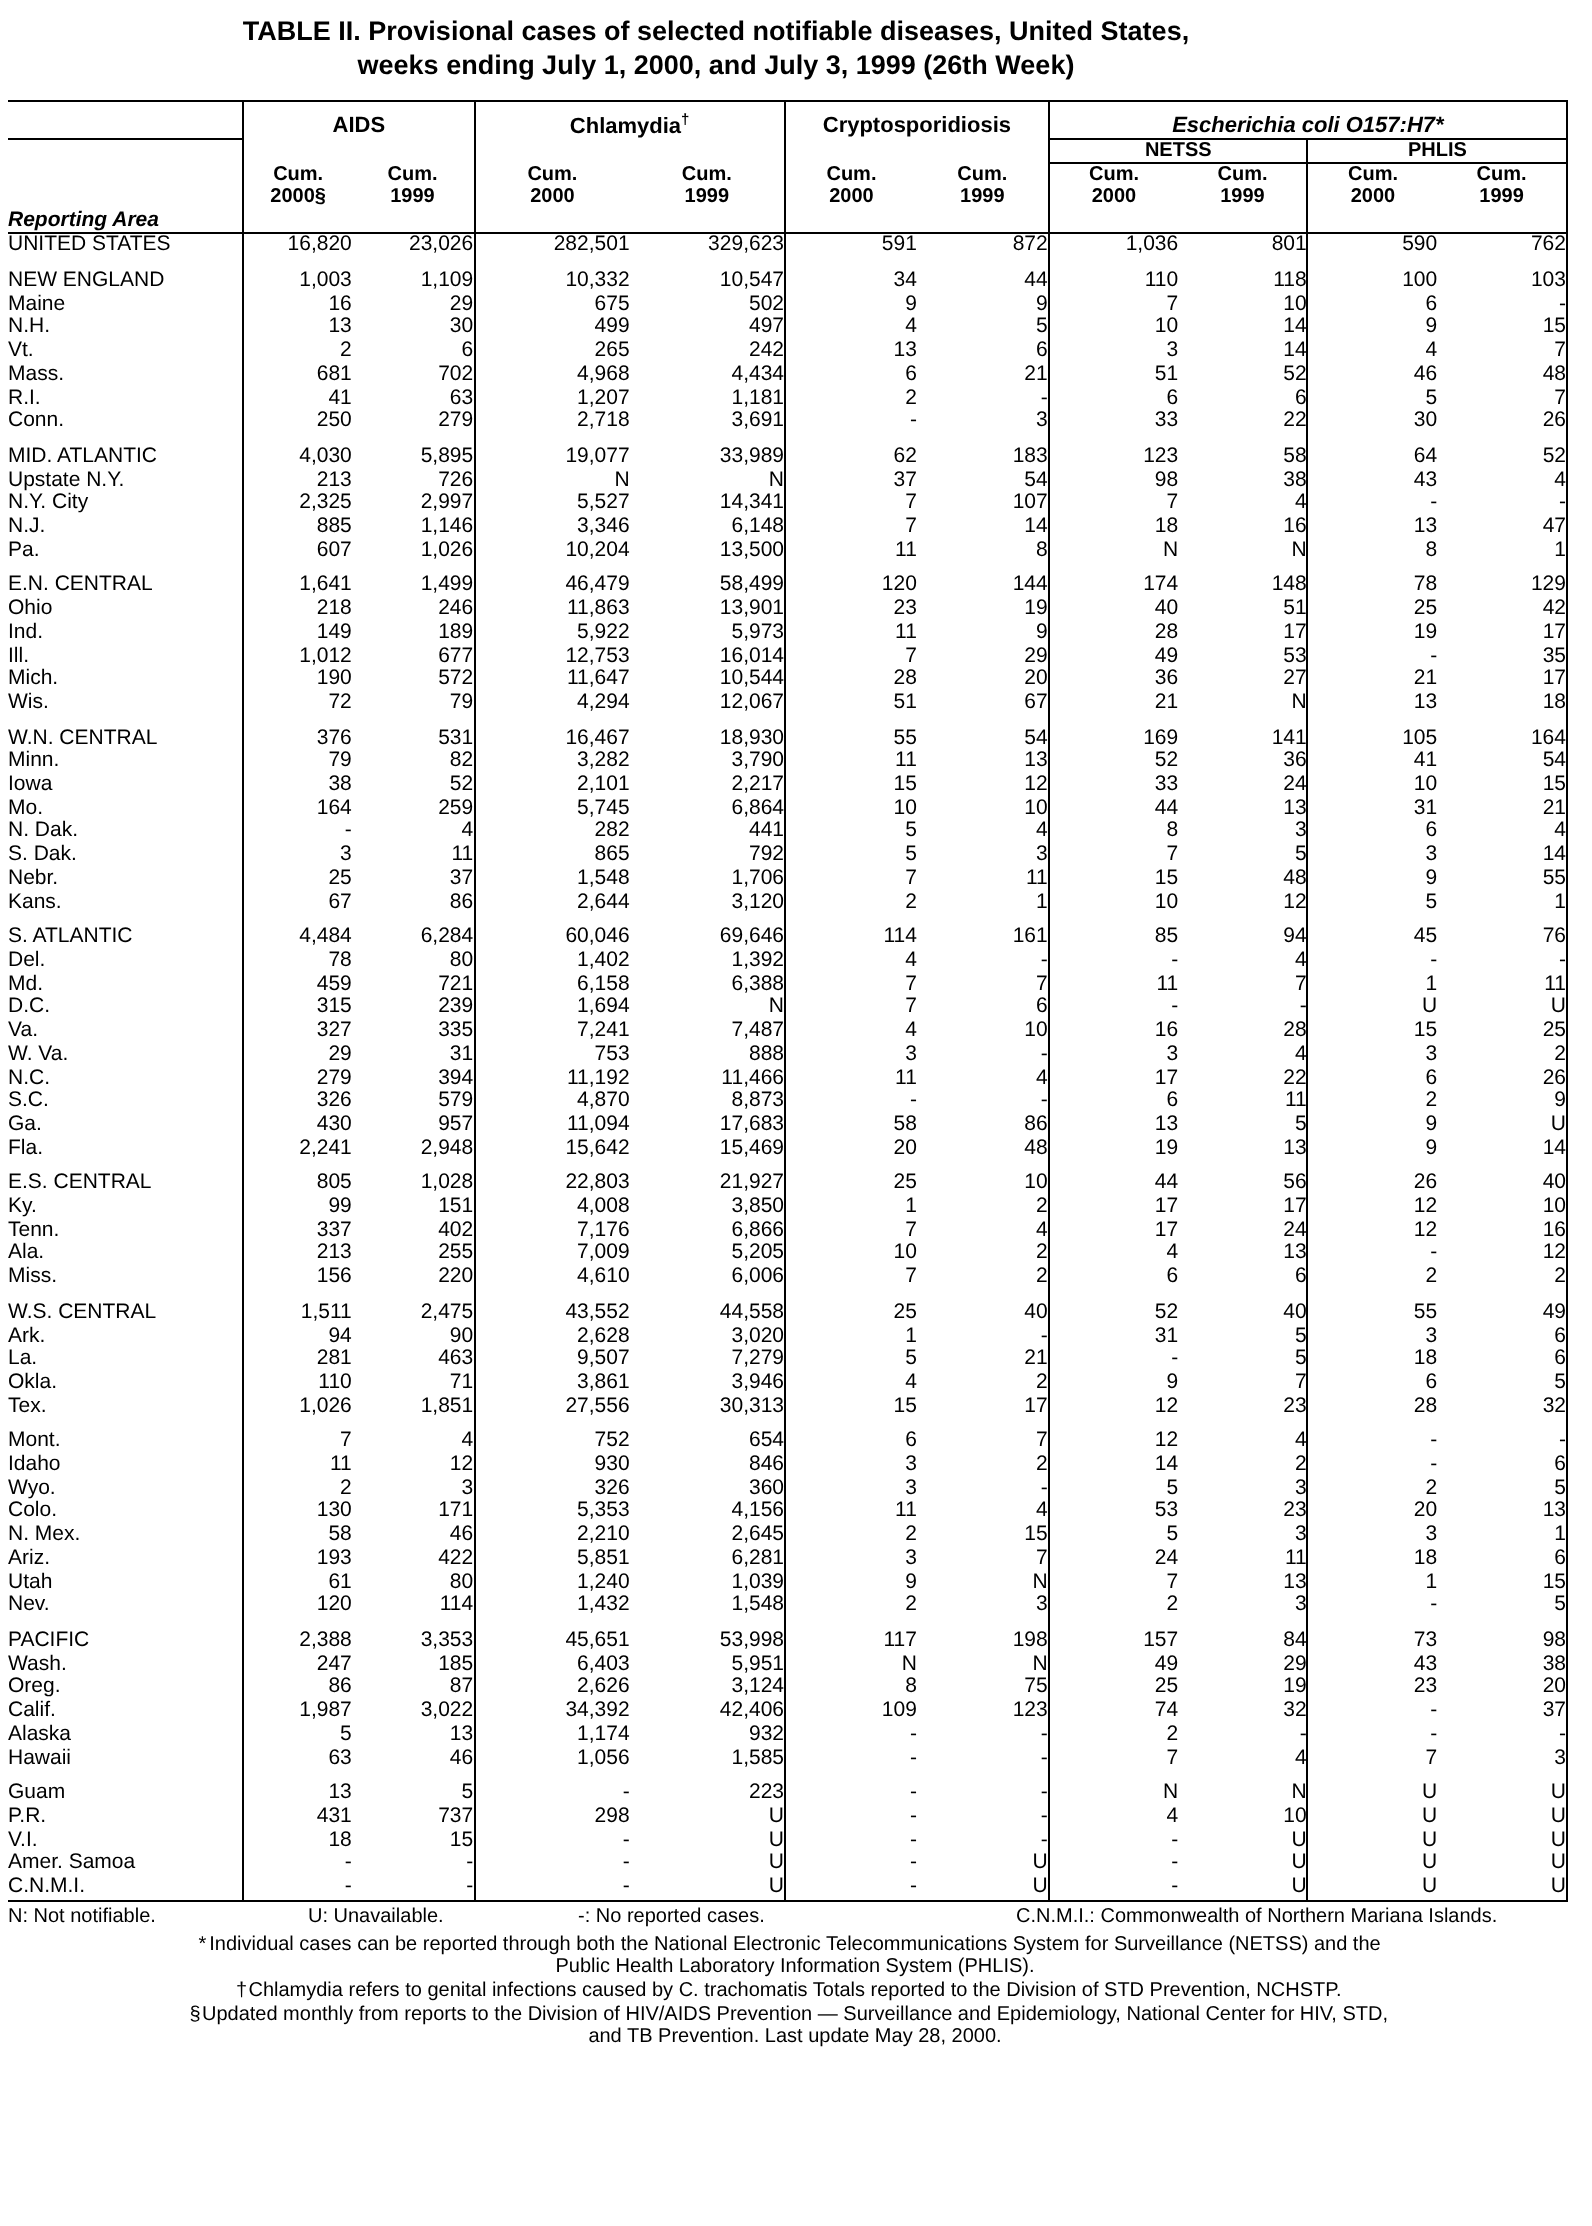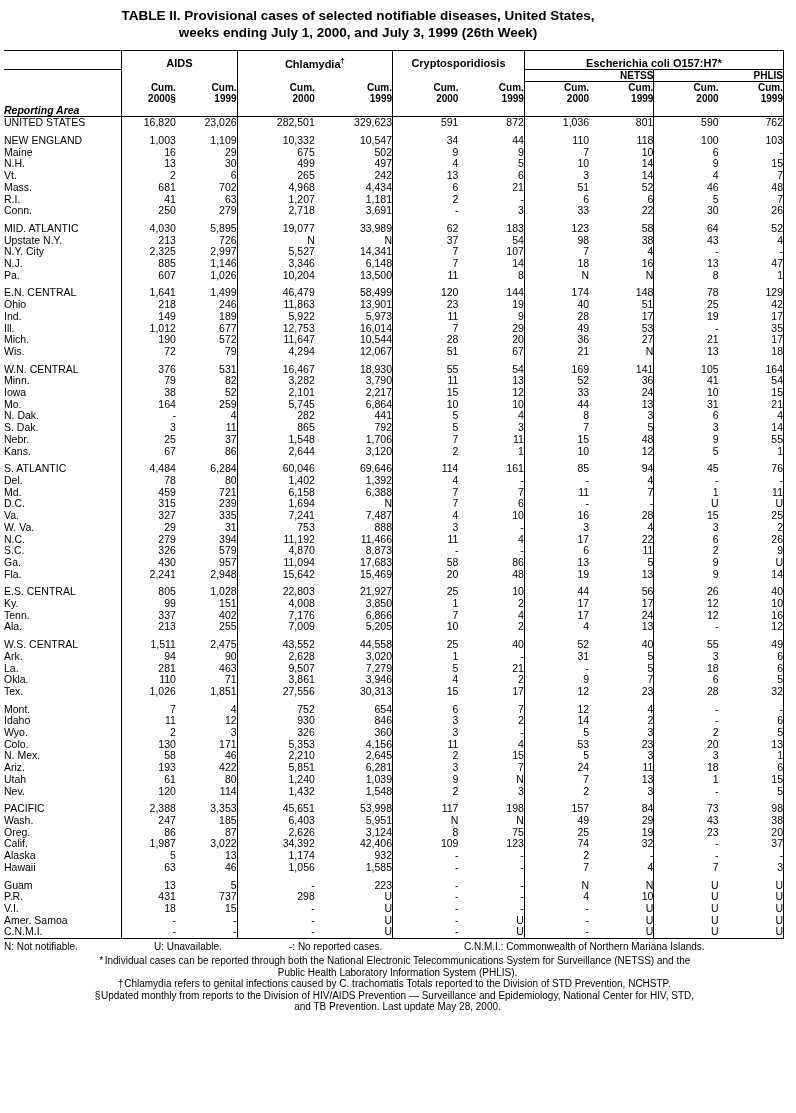--- a/index.html
+++ b/index.html
@@ -29,25 +29,25 @@
   .brd-bot{border-bottom:1.3px solid #000;font-style:italic;}
   .brd-thin-bot{border-bottom:0.8px solid #000;}
   .brd-left{border-left:1px solid #000;}
   .brd-right{border-right:1px solid #000;}
   .grp-label{
     font-weight:bold;
     font-size:11px;
     text-align:center;
     padding-bottom:1px;
   }
-  .grp-label.italic{}
+  .grp-label.italic{font-style:italic;}
   .sub-label{
     font-weight:bold;
     font-size:10px;
-    text-align:right;
+    text-align:center;
     line-height:1.12;
     padding-bottom:1px;
   }
   .reporting-area-hdr{
     font-weight:bold;
     font-size:10.5px;
     text-align:left;
     padding-left:2px;
     padding-bottom:1px;
   }
@@ -75,21 +75,21 @@
     display:flex;
     font-size:10px;
     border-top:1.3px solid #000;
     padding-top:2px;
     width:780px;
   }
   .legendrow span{white-space:nowrap;}
   .lg1{width:150px;}
   .lg2{width:135px;}
   .lg3{width:175px;}
-  .lg4{flex:1;}
+  .lg4{flex:1;margin-left:44px;}
 </style>
 </head>
 <body>
 
 <div class="page">
 
   <div class="title">
     <span>TABLE II. Provisional cases of selected notifiable diseases, United States,</span><br>
     <span>weeks ending July 1, 2000, and July 3, 1999 (26th Week)</span>
   </div>
@@ -758,20 +758,33 @@
           <td class="num ">255</td>
           <td class="num brd-left">7,009</td>
           <td class="num ">5,205</td>
           <td class="num brd-left">10</td>
           <td class="num ">2</td>
           <td class="num brd-left">4</td>
           <td class="num ">13</td>
           <td class="num brd-left">-</td>
           <td class="num brd-right">12</td>
         </tr>
+        <tr class="datarow">
+          <td class="area">Miss.</td>
+          <td class="num brd-left">156</td>
+          <td class="num ">220</td>
+          <td class="num brd-left">4,610</td>
+          <td class="num ">6,006</td>
+          <td class="num brd-left">7</td>
+          <td class="num ">2</td>
+          <td class="num brd-left">6</td>
+          <td class="num ">6</td>
+          <td class="num brd-left">2</td>
+          <td class="num brd-right">2</td>
+        </tr>
         <tr class="spacer">
           <td></td>
           <td class="brd-left"></td>
           <td class=""></td>
           <td class="brd-left"></td>
           <td class=""></td>
           <td class="brd-left"></td>
           <td class=""></td>
           <td class="brd-left"></td>
           <td class=""></td>

